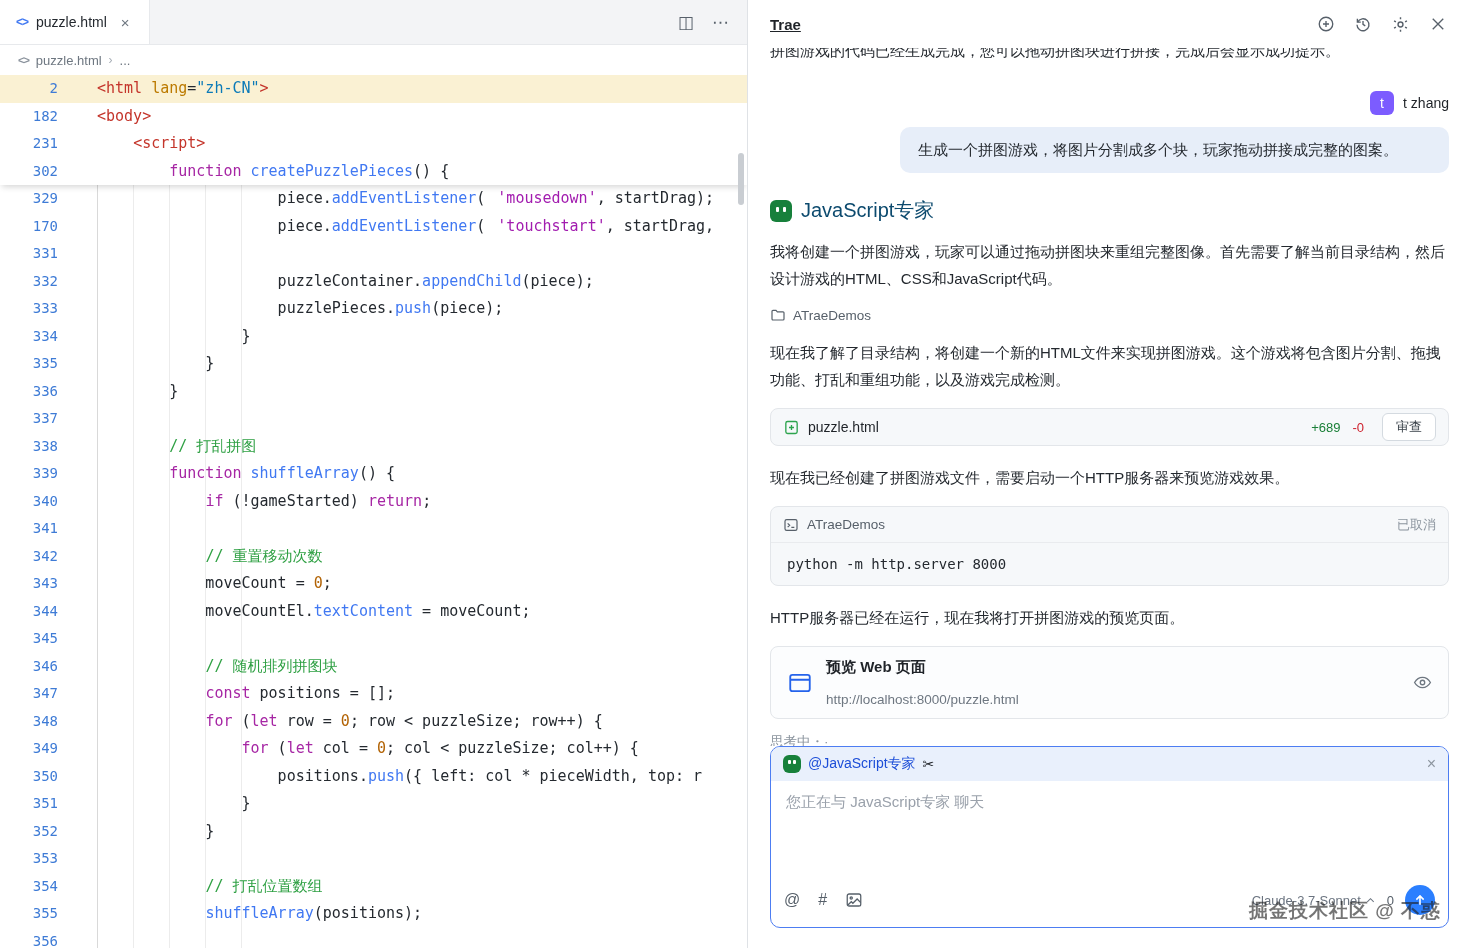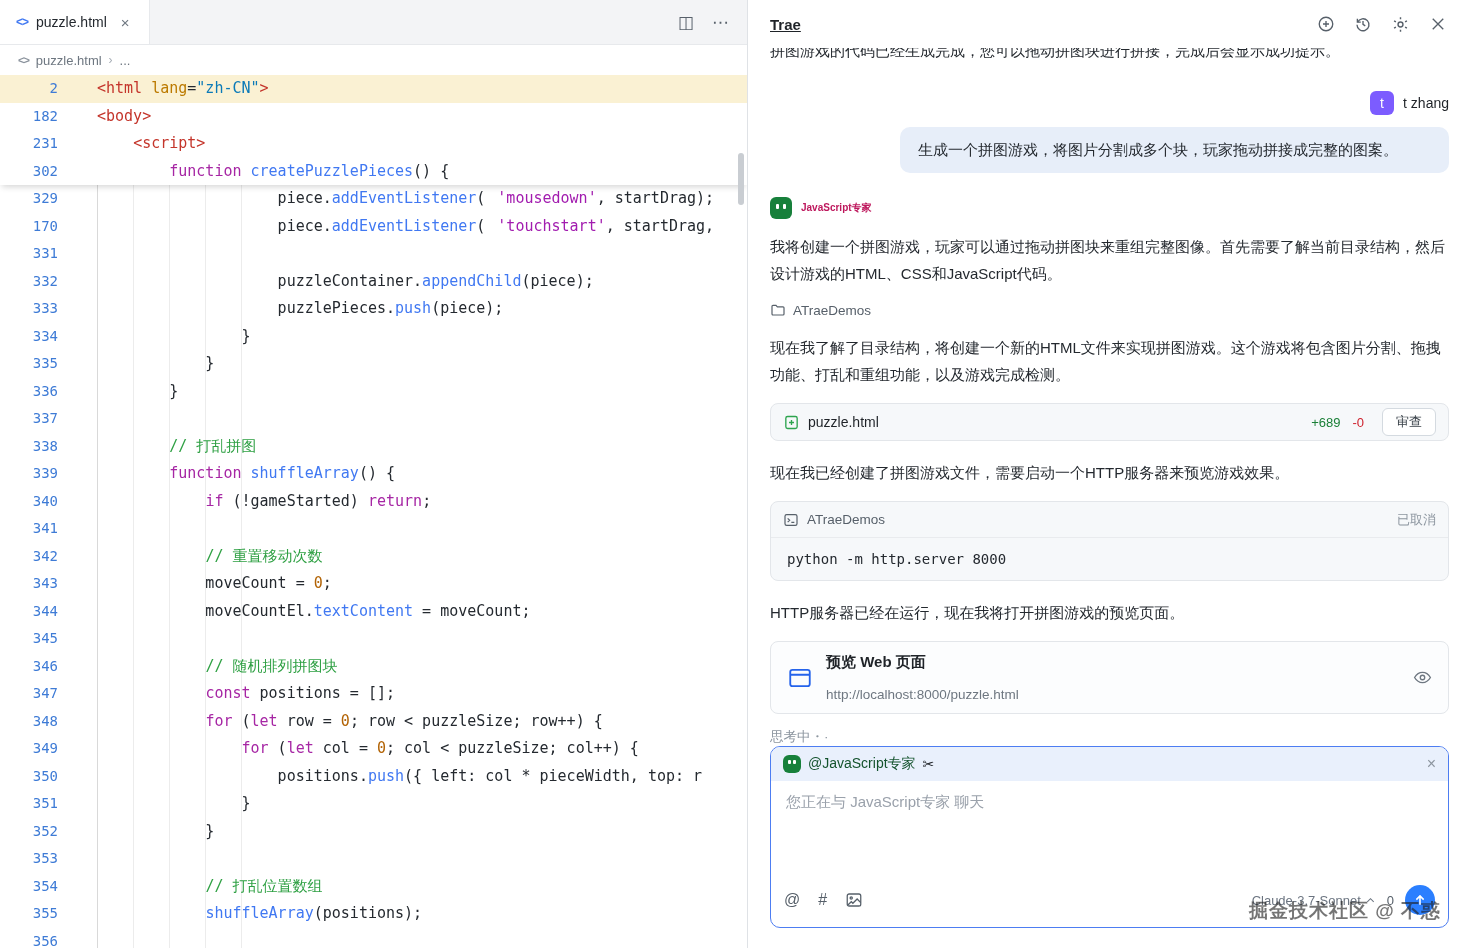--- a/index.html
+++ b/index.html
@@ -57,21 +57,21 @@
   .user-name { font-size:14px; color:#1f2328; }
   .user-bubble { margin-left:130px; background:#e7eef9; border-radius:10px; padding:12px 18px; line-height:22px; margin-bottom:24px; }
 
   .agent-row { display:flex; align-items:center; gap:9px; margin-bottom:14px; }
   .agent-icon { width:22px; height:22px; border-radius:6px; background:#17803b; position:relative; flex:none; }
   .agent-icon::before, .agent-icon::after { content:""; position:absolute; top:7px; width:3px; height:5px; background:#fff; border-radius:1px; }
   .agent-icon::before { left:6px; } .agent-icon::after { right:6px; }
   .agent-icon.small { width:18px; height:18px; }
   .agent-icon.small::before,.agent-icon.small::after { top:5px; height:4px; }
   .agent-icon.small::before { left:5px; } .agent-icon.small::after { right:5px; }
-  .agent-name { font-size:10px; font-weight:700; color:#be185d; }
+  .agent-name { font-size:20px; font-weight:400; color:#0c4a6e; }
 
   .para { line-height:27px; margin-bottom:15px; }
   .ws-row { display:flex; align-items:center; gap:7px; color:#57606a; font-size:13.5px; margin:2px 0 16px; }
 
   .card { border:1px solid #e3e6ea; background:#f6f8fa; border-radius:8px; }
   .file-card { height:38px; display:flex; align-items:center; gap:8px; padding:0 12px; margin-bottom:18px; }
   .file-name { font-size:14px; color:#1f2328; }
   .diff-added { margin-left:auto; color:#1a7f37; font-size:13px; }
   .diff-removed { color:#cf222e; font-size:13px; margin-left:4px; }
   .review-btn { margin-left:10px; background:#fff; border:1px solid #d4dae0; border-radius:6px; padding:4px 13px; font-size:13px; color:#3a424a; cursor:pointer; }
@@ -84,21 +84,21 @@
   .preview-card { background:#fcfdfe; border:1px solid #e3e6ea; border-radius:8px; display:flex; align-items:center; gap:13px; padding:11px 16px; margin-bottom:14px; }
   .preview-text { display:flex; flex-direction:column; gap:15px; }
   .preview-title { font-size:15px; font-weight:600; color:#1f2328; }
   .preview-url { font-size:13.5px; color:#6e7781; }
   .preview-eye { margin-left:auto; color:#6e7781; cursor:pointer; }
 
   .thinking { color:#8c959f; font-size:13.5px; margin-bottom:16px; }
 
   .composer { margin:0 22px 20px; border:1.5px solid #4d7df2; border-radius:10px; background:#fff; overflow:hidden; flex:none; }
   .composer-head { height:34px; display:flex; align-items:center; gap:7px; padding:0 12px; background:#e9f0fc; }
-  .mention { font-size:14px; font-weight:500; color:#14532d; }
+  .mention { font-size:14px; font-weight:500; color:#1d4ed8; }
   .scissors { font-size:14px; color:#1f2328; }
   .composer-close { margin-left:auto; color:#8c959f; font-size:16px; cursor:pointer; }
   .composer-body { height:104px; padding:12px 15px; font-size:15px; color:#9aa1ab; cursor:text; }
   .composer-foot { display:flex; align-items:center; gap:18px; padding:0 13px 12px; color:#57606a; }
   .glyph-icon { font-size:16px; cursor:pointer; color:#57606a; }
   .foot-right { margin-left:auto; display:flex; align-items:center; gap:11px;justify-content:center; }
   .model-label { font-size:13px; color:#6b7480; white-space:nowrap; display:flex; align-items:center; gap:4px; cursor:pointer; }
   .counter { font-size:13px; color:#57606a; }
   .send-btn { width:30px; height:30px; border-radius:50%; background:#2b7fff; display:flex; align-items:center; justify-content:center; cursor:pointer; }
 

